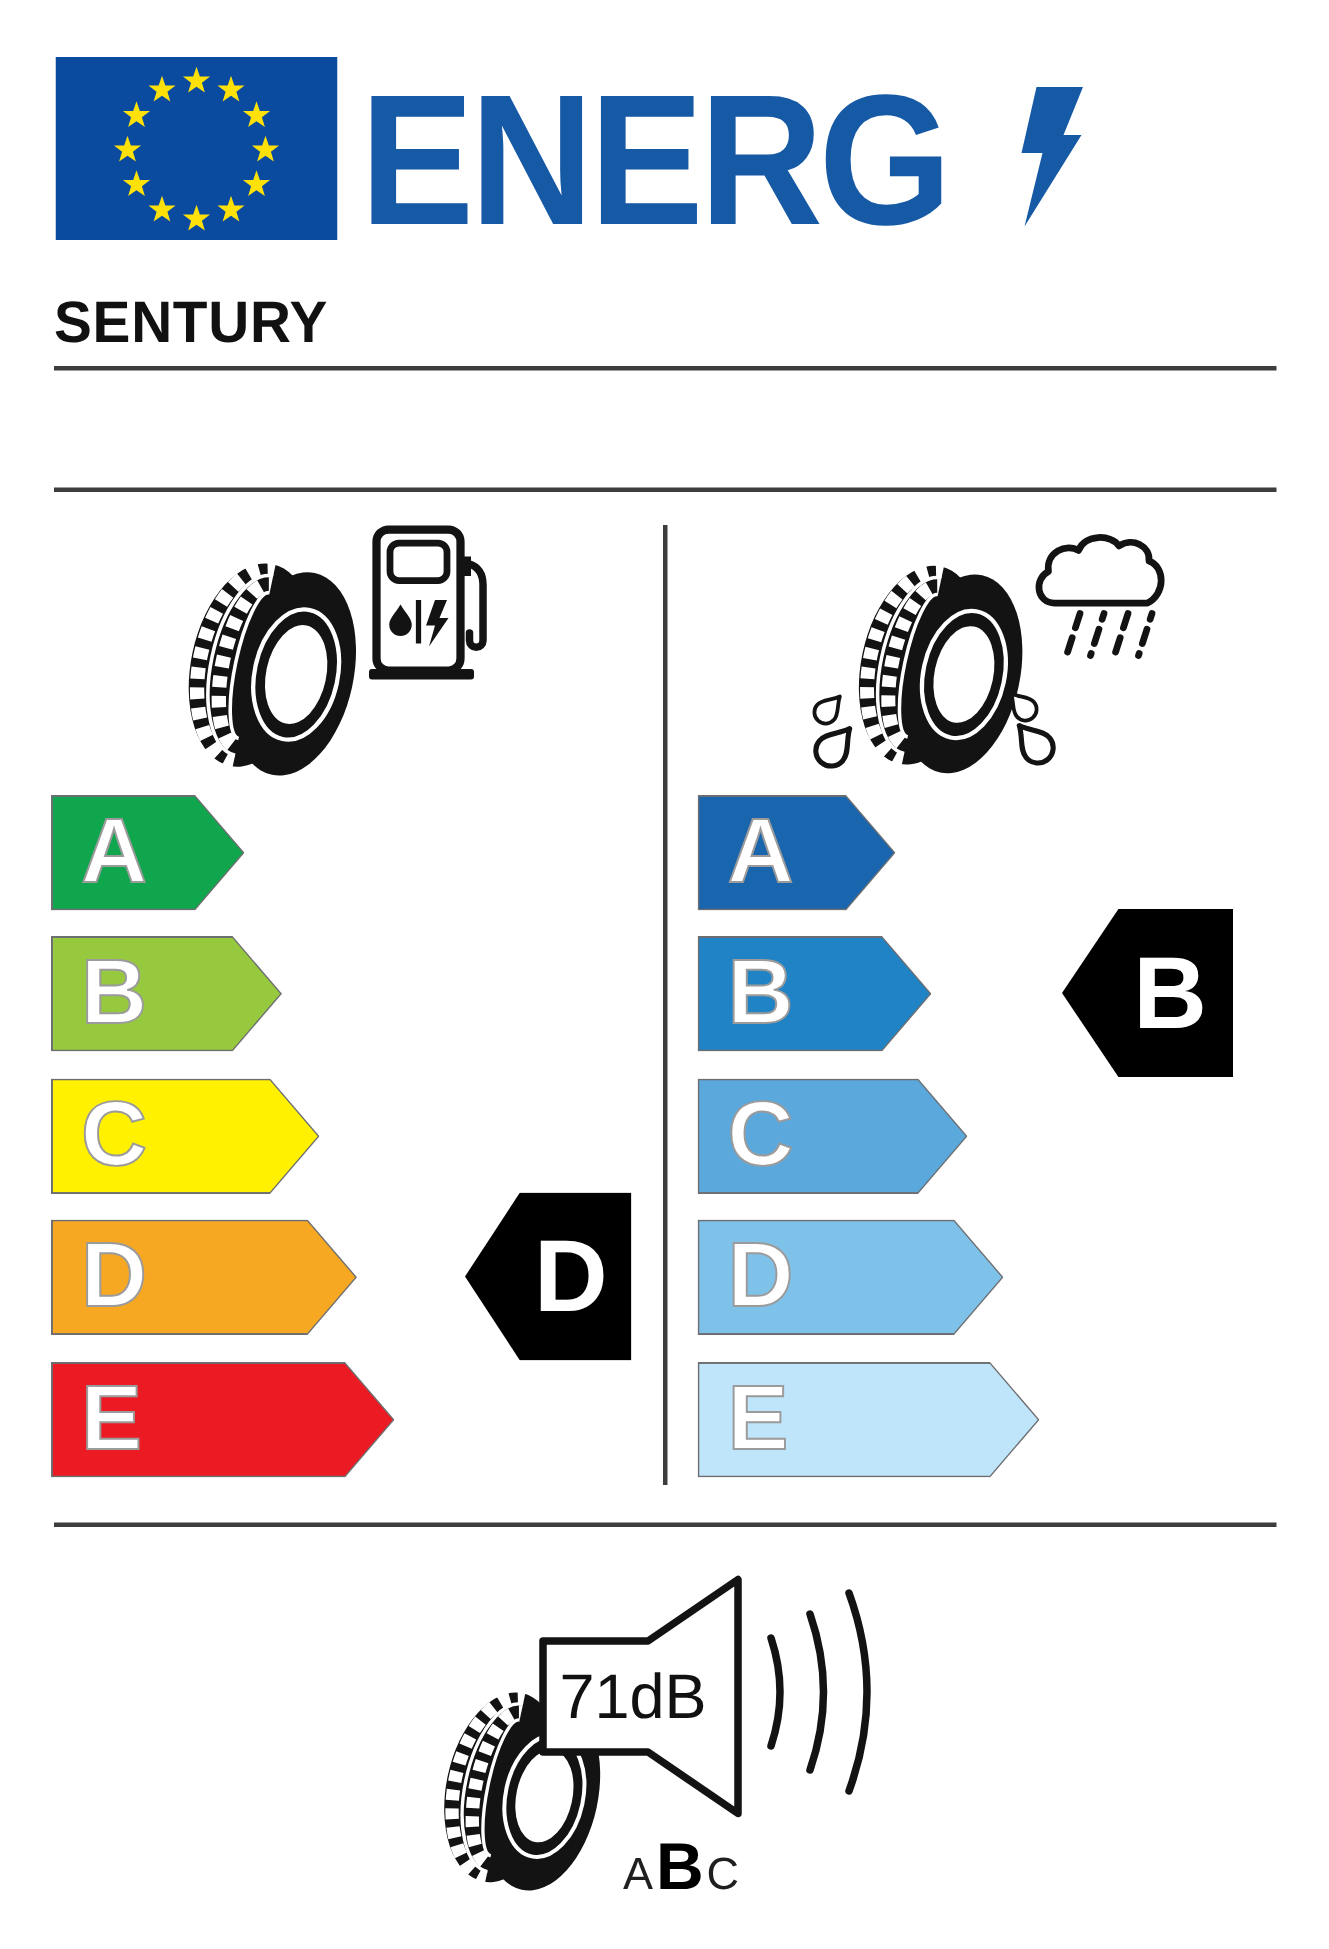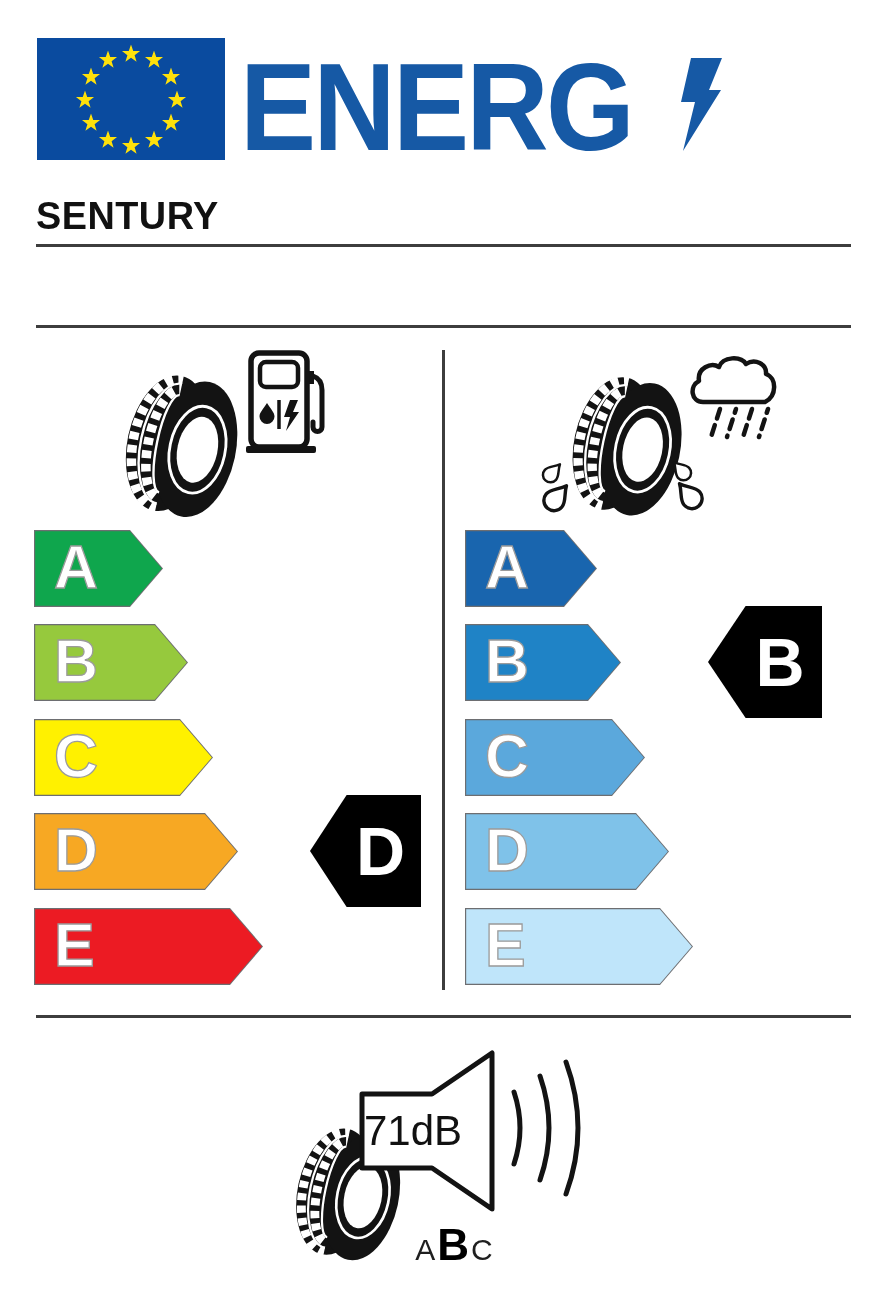--- a/index.html
+++ b/index.html
@@ -21,21 +21,21 @@
          clip-path:polygon(0 0,calc(100% - 32px) 0,100% 50%,calc(100% - 32px) 100%,0 100%);}
   .arrow .letter{position:absolute;left:20px;top:50%;transform:translateY(-53%);
          font-size:61px;font-weight:bold;color:#fff;line-height:1;
          -webkit-text-stroke:1.3px #9b9b9b;}
   
   .indicator{position:absolute;background:#000;
          clip-path:polygon(0 50%,33% 0,100% 0,100% 100%,33% 100%);
          display:flex;align-items:center;justify-content:center;}
   .indicator .letter{color:#fff;font-weight:bold;font-size:68px;line-height:1;padding-left:30px;}
   
-  .db-text{position:absolute;left:364px;top:1108px;width:116px;
+  .db-text{position:absolute;left:364px;top:1108px;width:116px;text-align:center;
            font-size:42px;line-height:46px;color:#111;}
   .noise-class{position:absolute;left:406px;top:1222px;width:96px;height:46px;
            display:flex;align-items:baseline;justify-content:center;gap:2px;color:#1f1f1f;}
   .noise-class .small{font-size:30px;line-height:40px;}
   .noise-class .big{font-size:44px;line-height:46px;font-weight:bold;color:#000;}
 </style>
 </head>
 <body>
 
 <svg width="0" height="0" style="position:absolute">

